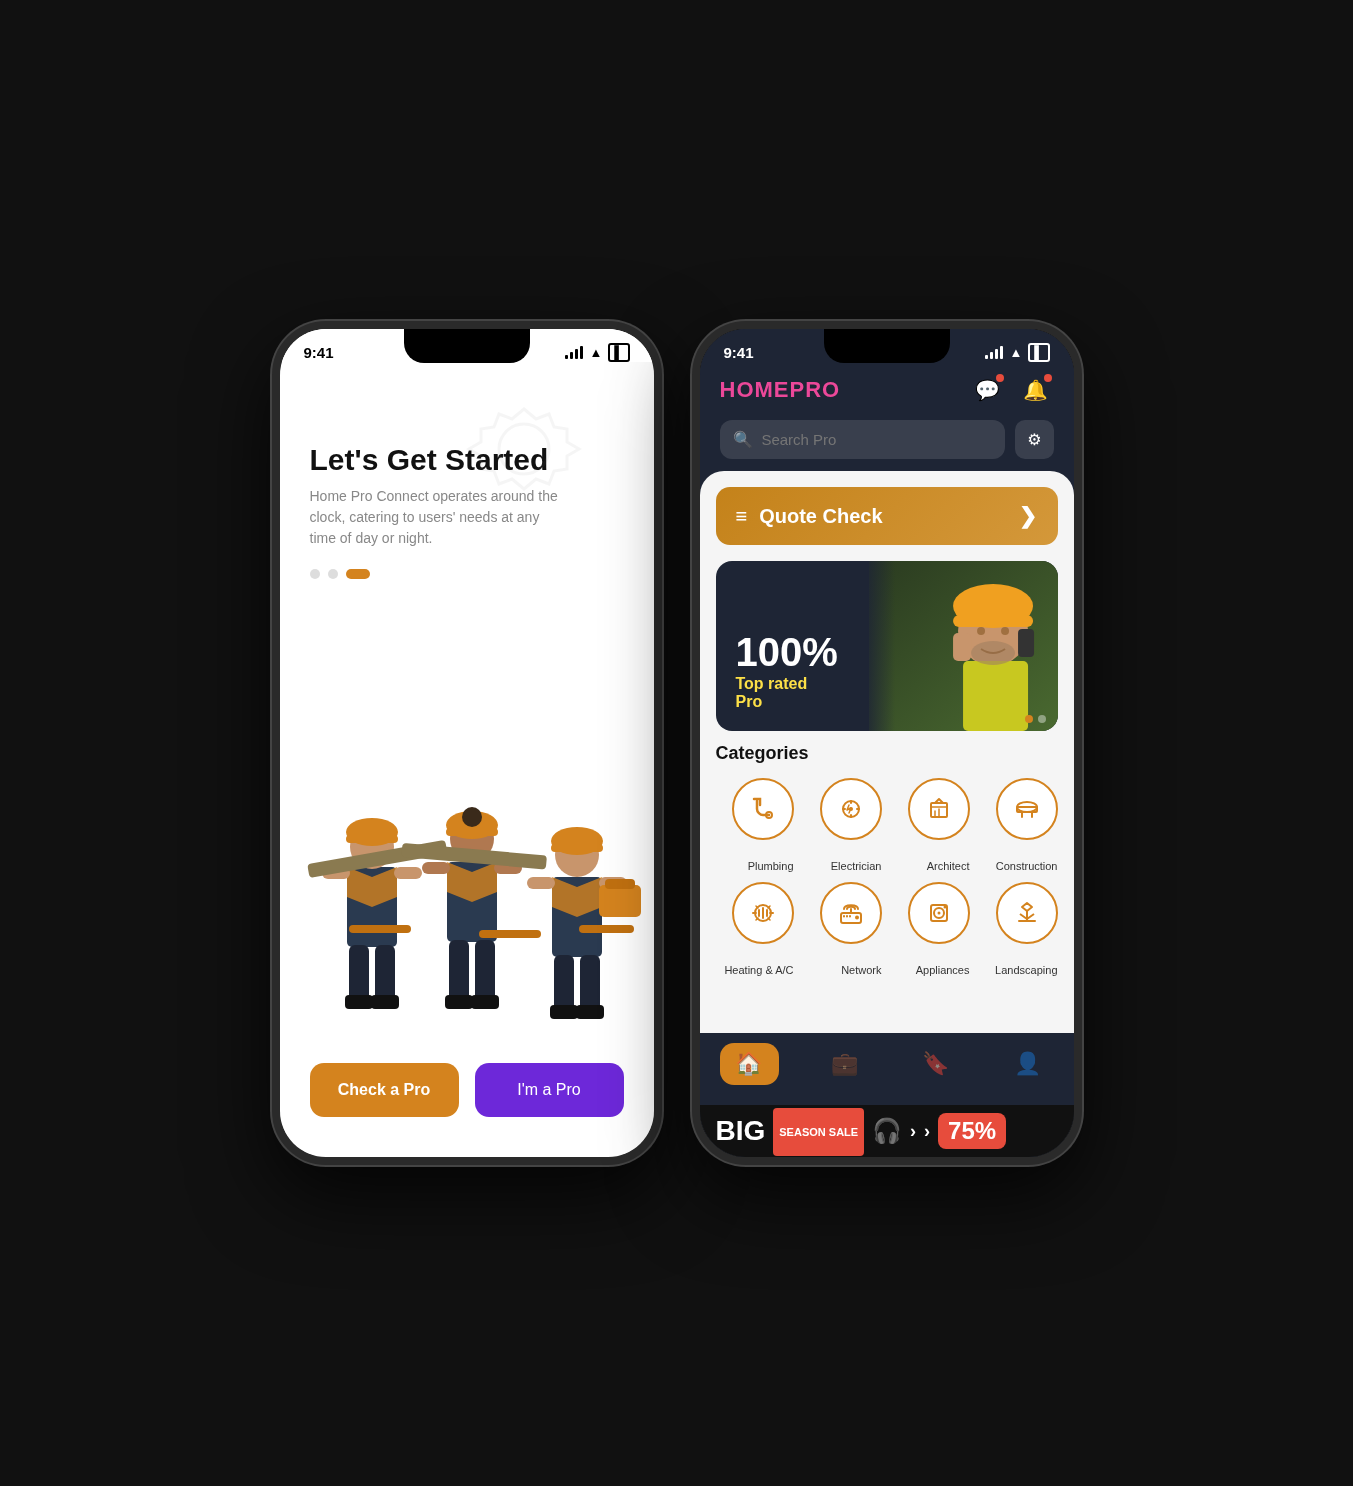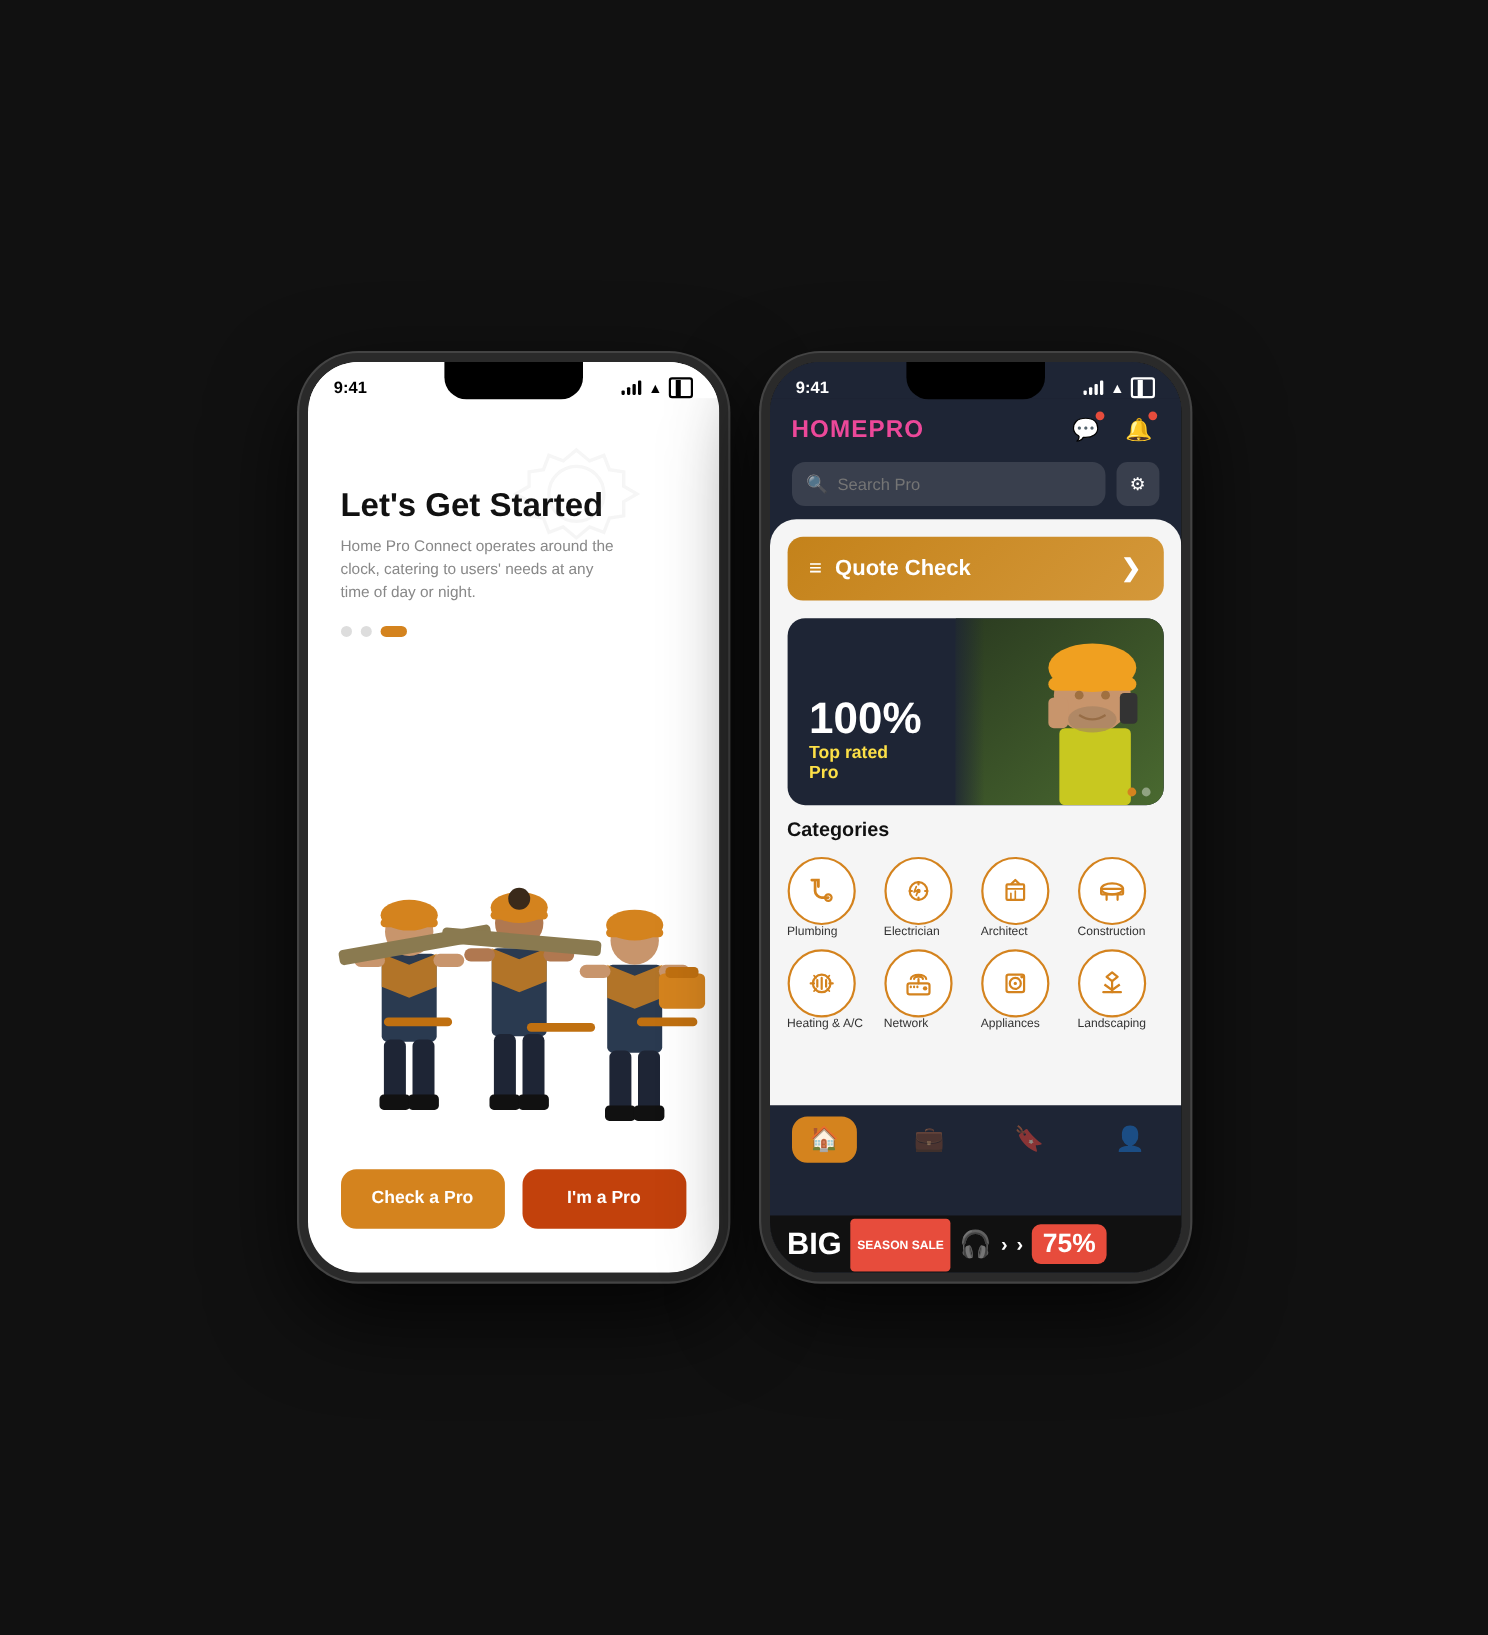--- a/index.html
+++ b/index.html
@@ -133,26 +133,26 @@
       border: none;
       border-radius: 14px;
       color: #fff;
       font-size: 16px;
       font-weight: 700;
       cursor: pointer;
     }
     .btn-pro {
       flex: 1;
       padding: 18px;
-      background: #c2410c;
+      background: #6d28d9;
       border: none;
       border-radius: 14px;
       color: #fff;
       font-size: 16px;
-      font-weight: 700;
+      font-weight: 400;
       cursor: pointer;
     }
 
     
     .phone-right .screen {
       background: #1e2535;
       height: 100%;
       display: flex;
       flex-direction: column;
       overflow: hidden;
@@ -312,22 +312,22 @@
     }
     .categories-grid {
       display: grid;
       grid-template-columns: repeat(4, 1fr);
       gap: 10px;
       margin-bottom: 16px;
     }
     .category-item {
       display: flex;
       flex-direction: column;
-      align-items: flex-start;
-      gap: 0;
+      align-items: flex-end;
+      gap: 20px;
       cursor: pointer;
     }
     .category-icon-circle {
       width: 62px;
       height: 62px;
       border-radius: 50%;
       border: 2px solid #d4831e;
       display: flex;
       align-items: center;
       justify-content: center;
@@ -367,21 +367,20 @@
     .nav-icon-active { color: #fff; }
 
     
     .ad-banner {
       background: #111;
       padding: 8px 16px;
       display: flex;
       align-items: center;
       gap: 8px;
       overflow: hidden;
-      margin-top: 28px;
     }
     .ad-big { font-size: 28px; font-weight: 900; color: #fff; }
     .ad-season { font-size: 11px; font-weight: 700; color: #fff; background: #e74c3c; padding: 18px 6px; border-radius: 4px; }
     .ad-percent { font-size: 24px; font-weight: 900; color: #fff; background: #e74c3c; padding: 4px 10px; border-radius: 8px; }
     .ad-arrows { color: #fff; font-weight: 700; font-size: 18px; }
 
     
     .workers-svg-container {
       position: absolute;
       bottom: 110px;

